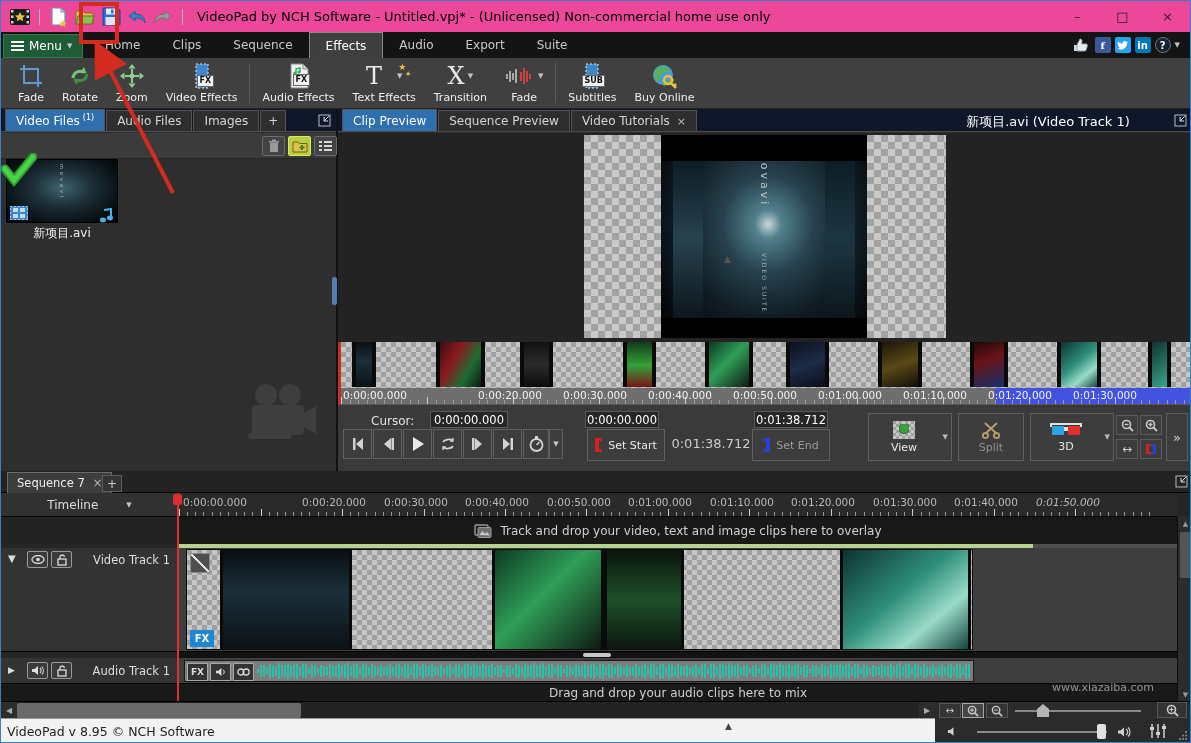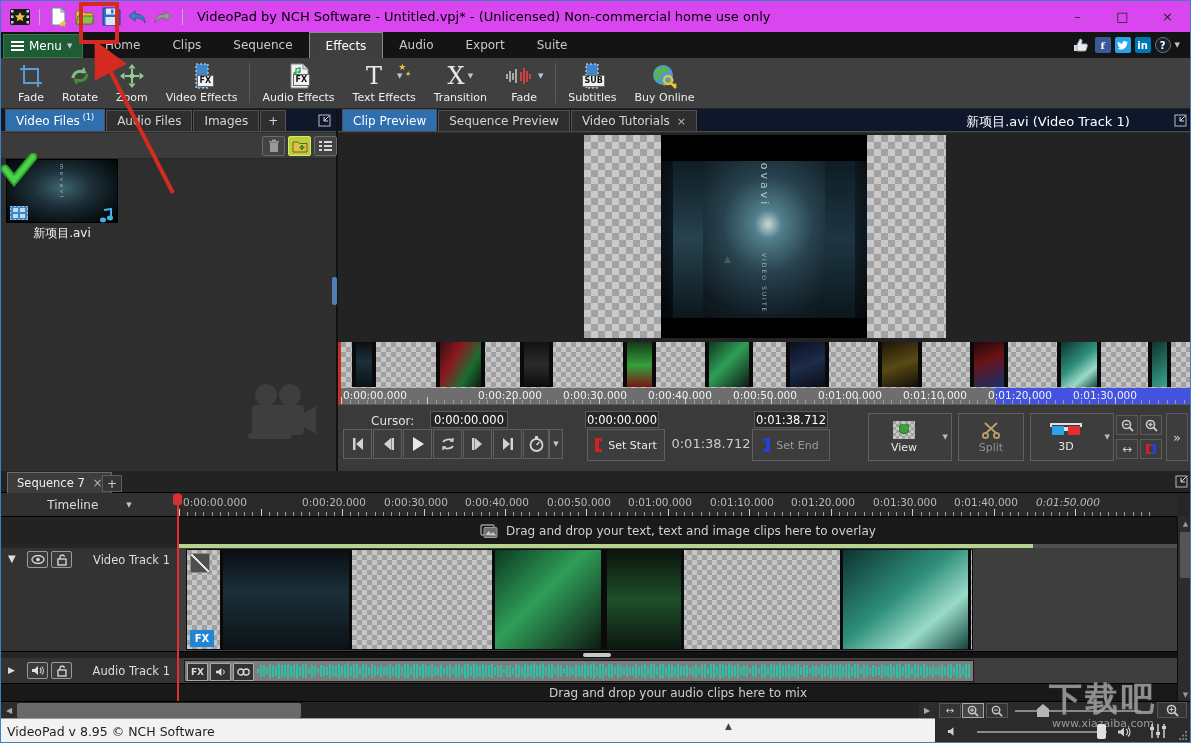--- a/index.html
+++ b/index.html
@@ -1,21 +1,21 @@
 <!DOCTYPE html>
 <html><head>
 <meta charset="utf-8">
 <style>
 *{margin:0;padding:0;box-sizing:border-box}
 body{margin:0;background:#6f6f6f;font-family:"DejaVu Sans","Liberation Sans",sans-serif}
 .app{position:relative;width:1191px;height:743px;background:#2e2e2e;border:1px solid #3f7ec6;overflow:hidden;font-size:12px;color:#ddd}
 .abs{position:absolute}
 svg{display:block}
 
-.titlebar{position:absolute;left:0;top:0;width:100%;height:31px;background:#d946ef;color:#111;display:flex;align-items:center;padding-left:6px}
+.titlebar{position:absolute;left:0;top:0;width:100%;height:31px;background:#ec4899;color:#111;display:flex;align-items:center;padding-left:6px}
 .tbi{width:22px;height:22px;display:flex;align-items:center;justify-content:center;margin:0 2px}
 .tb-sep{width:1px;height:16px;background:#b5b5b5;margin:0 6px}
 .tb-title{font-size:13px;color:#000;margin-left:8px;white-space:nowrap}
 .tb-ctrls{margin-left:auto;display:flex;height:100%}
 .win-btn{width:45px;height:100%;display:flex;align-items:center;justify-content:center;font-size:13px;color:#222}
 
 .menubar{position:absolute;left:0;top:31px;width:100%;height:26px;background:#141414;display:flex;align-items:stretch}
 .menu-btn{width:80px;margin:2px 0 0 2px;background:#1d5c34;border:1px solid #2f7c4b;color:#fff;display:flex;align-items:center;gap:5px;padding:0 7px;font-size:12px}
 .burger{display:inline-block}
 .burger i{display:block;width:13px;height:2px;background:#fff;margin:2px 0}
@@ -862,21 +862,21 @@
           <div class="rlab" style="left: 889px; transform: translateX(-50%); font-style: italic;">0:01:50.000</div>
         </div>
     </div>
 
     <div class="row-hint" style="left:178px;top:46px;width:998px;height:27px">
       <svg width="18" height="14" viewBox="0 0 18 14">
           <rect x="1" y="1" width="13" height="10" rx="1" fill="none" stroke="#9a9a9a" stroke-width="1.4"></rect>
           <rect x="4" y="3.5" width="13" height="10" rx="1" fill="#6e6e6e" stroke="#9a9a9a"></rect>
           <path d="M5.5 11l3-4 2.5 3 2-2 3 3.5z" fill="#c8c8c8"></path>
         </svg>
-      <span>Drag and drop your text, text and image clips here to overlay</span>
+      <span>Track and drop your video, text and image clips here to overlay</span>
     </div>
     <div class="abs" style="left:0;top:46px;width:178px;height:27px;background:#232323;border-right:1px solid #000"></div>
 
     <div class="greenbar" style="left:178px;width:854px;background:#b5d28e"></div>
     <div class="greenbar" style="left:1032px;width:144px;background:#4f4f4f"></div>
 
     <div class="abs" style="left:0;top:77px;width:1191px;height:104px">
       <div class="track-hdr" style="height:104px">
         <span class="abs" style="left:7px;top:5px;font-size:10px;color:#ddd">▼</span>
         <span class="thbtn" style="left:26px;top:3px">
@@ -1274,16 +1274,15 @@
     <defs>
       <marker id="ah" markerWidth="9" markerHeight="9" refX="6" refY="4.5" orient="auto">
         <path d="M0 0L9 4.5L0 9z" fill="#d42a20"></path>
       </marker>
     </defs>
     <rect x="80" y="3" width="36" height="38" fill="none" stroke="#d42a20" stroke-width="4"></rect>
     <line x1="172" y1="192" x2="99" y2="50" stroke="#d42a20" stroke-width="4" marker-end="url(#ah)"></line>
   </svg>
 
   <div class="wm">
-    <div class="wmt">下载吧</div>
     <div class="wmu">www.xiazaiba.com</div>
   </div>
 </div>
 
 </body></html>

